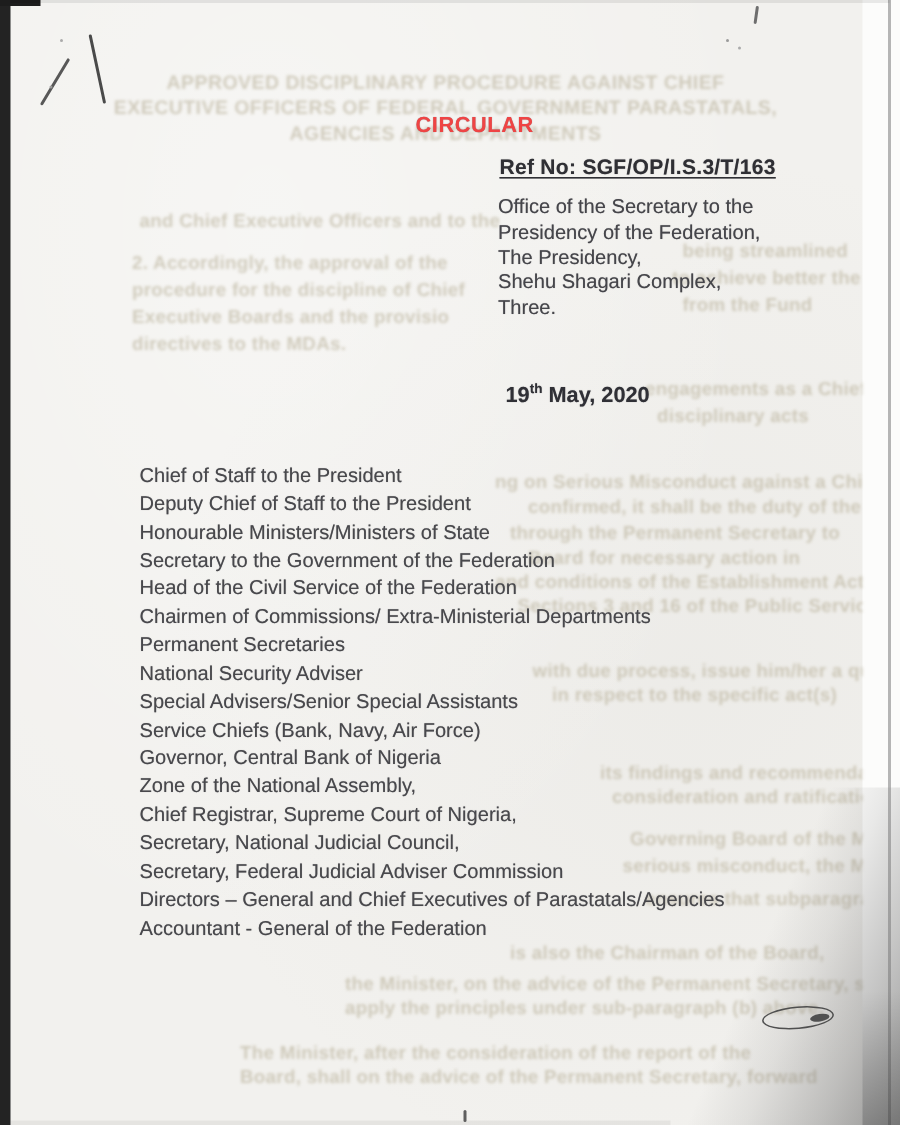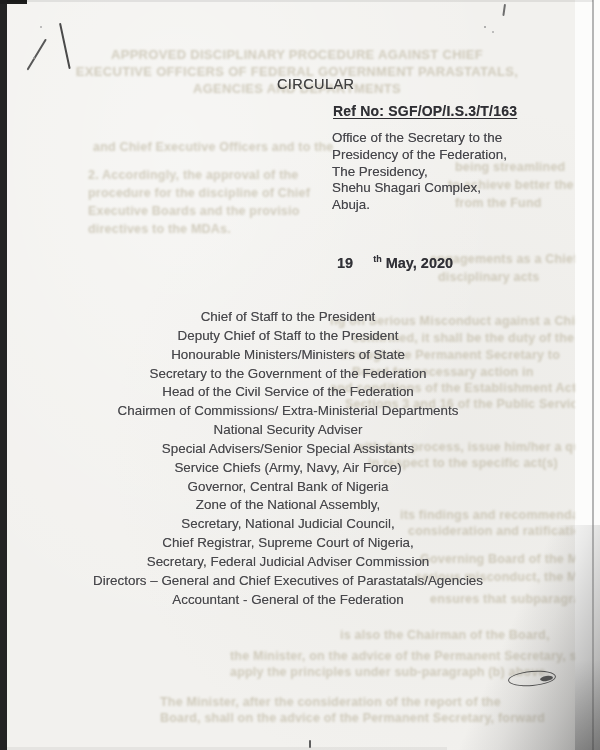--- a/index.html
+++ b/index.html
@@ -35,32 +35,32 @@
       rgba(120,120,120,0.42) 78%,
       rgba(90,90,90,0.62) 100%);
   }
   
   .ghost-layer{position:absolute;left:7px;top:0;width:568px;height:750px;overflow:hidden;
     filter:blur(1.15px);opacity:0.5;color:#ada489;pointer-events:none;}
   .ghost-title{position:absolute;left:55px;top:46px;width:470px;text-align:center;
     font-size:13px;font-weight:bold;line-height:17px;letter-spacing:0.3px;}
   .ghost-frag{position:absolute;font-size:12.5px;font-weight:600;white-space:nowrap;letter-spacing:0.2px;}
   
-  .heading{position:absolute;left:277px;top:76px;font-size:14.5px;font-weight:normal;
-    color:#404040;letter-spacing:0.4px;text-shadow:0 0 0.6px rgba(46,46,51,0.5);}
+  .heading{position:absolute;left:277px;top:76px;font-size:14.5px;font-weight:bold;
+    color:#ef4444;letter-spacing:0.4px;text-shadow:0 0 0.6px rgba(46,46,51,0.5);}
   .refno{position:absolute;left:333px;top:103px;font-size:14px;font-weight:bold;color:#2f2f34;
     text-decoration:underline;text-underline-offset:2px;letter-spacing:0.2px;
     text-shadow:0 0 0.6px rgba(47,47,52,0.5);}
   .address{position:absolute;left:332px;top:130px;font-size:13.4px;line-height:16.8px;
     color:#45454a;text-shadow:0 0 0.5px rgba(69,69,74,0.55);}
   .dateline{position:absolute;left:337px;top:254px;font-size:14.5px;font-weight:bold;color:#303036;
     text-shadow:0 0 0.6px rgba(48,48,54,0.5);}
-  .dateline sup{font-size:9px;vertical-align:super;margin-left:20px;}
+  .dateline sup{font-size:9px;vertical-align:super;}
   .recipients{position:absolute;left:93px;top:308px;font-size:13.4px;line-height:18.85px;
-    color:#48484c;text-shadow:0 0 0.5px rgba(72,72,76,0.55);white-space:nowrap;text-align:center;}
+    color:#48484c;text-shadow:0 0 0.5px rgba(72,72,76,0.55);white-space:nowrap;}
   
   .stroke{position:absolute;background:#4a4a4a;transform-origin:top center;border-radius:1px;}
   .xa{left:59px;top:23px;width:1.8px;height:47px;transform:rotate(-12deg);}
   .xb{left:45px;top:39px;width:1.6px;height:36px;transform:rotate(31deg);background:#585858;}
   .dot{position:absolute;border-radius:50%;background:#9a9a9a;}
   .d1{left:33px;top:57px;width:2px;height:2px;}
   .d2{left:40px;top:26px;width:2px;height:2px;background:#ababab;}
   .d3{left:484px;top:26px;width:2px;height:2px;}
   .d4{left:492px;top:31px;width:2px;height:2px;background:#ababab;}
   .tick-tr{left:504px;top:4px;width:1.6px;height:12px;transform:rotate(8deg);background:#6e6e6e;}
@@ -118,39 +118,40 @@
 
 <div class="heading">CIRCULAR</div>
 
 <div class="refno">Ref No: SGF/OP/I.S.3/T/163</div>
 
 <div class="address">
     <div>Office of the Secretary to the</div>
     <div>Presidency of the Federation,</div>
     <div>The Presidency,</div>
     <div>Shehu Shagari Complex,</div>
-    <div>Abuja.</div>
+    <div>Three.</div>
   </div>
 
 <div class="dateline"><span>19</span><sup>th</sup><span> May, 2020</span></div>
 
 <div class="recipients">
     <div>Chief of Staff to the President</div>
     <div>Deputy Chief of Staff to the President</div>
     <div>Honourable Ministers/Ministers of State</div>
     <div>Secretary to the Government of the Federation</div>
     <div>Head of the Civil Service of the Federation</div>
     <div>Chairmen of Commissions/ Extra-Ministerial Departments</div>
+    <div>Permanent Secretaries</div>
     <div>National Security Adviser</div>
     <div>Special Advisers/Senior Special Assistants</div>
-    <div>Service Chiefs (Army, Navy, Air Force)</div>
+    <div>Service Chiefs (Bank, Navy, Air Force)</div>
     <div>Governor, Central Bank of Nigeria</div>
     <div>Zone of the National Assembly,</div>
+    <div>Chief Registrar, Supreme Court of Nigeria,</div>
     <div>Secretary, National Judicial Council,</div>
-    <div>Chief Registrar, Supreme Court of Nigeria,</div>
     <div>Secretary, Federal Judicial Adviser Commission</div>
     <div>Directors – General and Chief Executives of Parastatals/Agencies</div>
     <div>Accountant - General of the Federation</div>
   </div>
 
 <div class="curl"></div>
 <div class="corner-out"></div>
 
 <div class="edge-left"></div>
 <div class="edge-notch"></div>

